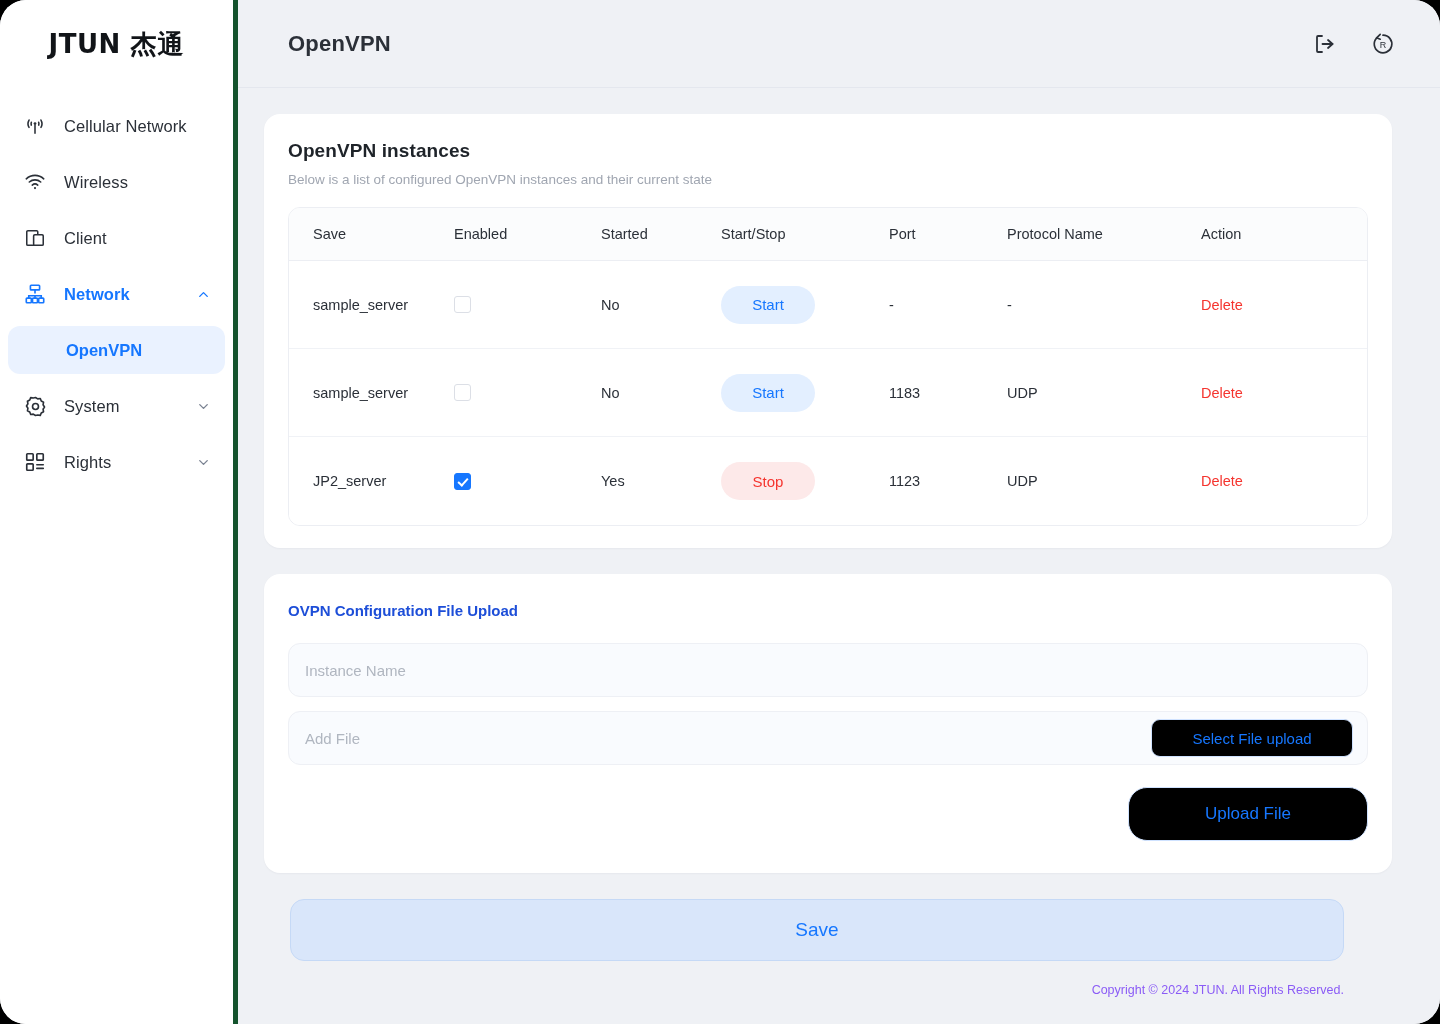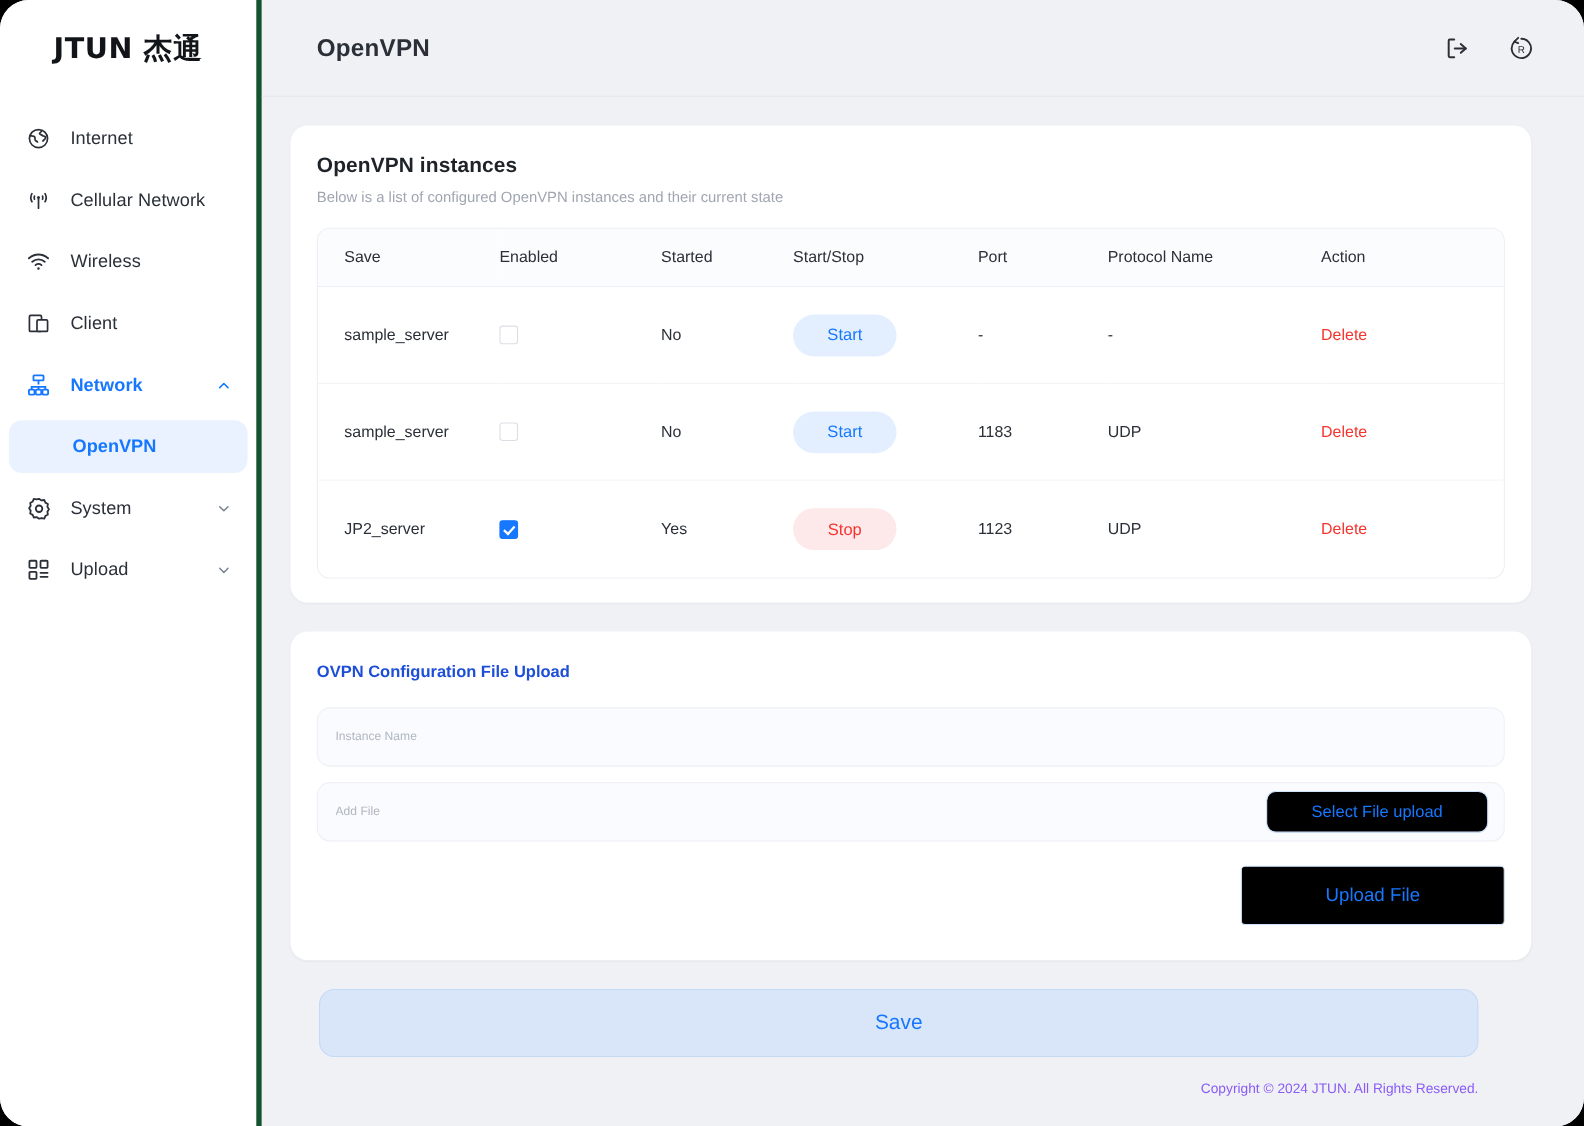--- a/index.html
+++ b/index.html
@@ -261,21 +261,21 @@
     border-radius: 12px;
     display: flex;
     align-items: center;
     padding: 0 14px 0 16px;
     margin-bottom: 14px;
   }
   .field input {
     border: none;
     outline: none;
     background: transparent;
-    font-size: 11px;
+    font-size: 15px;
     color: #2b3038;
     width: 100%;
     height: 100%;
     font-family: "Liberation Sans", sans-serif;
   }
   .field input::placeholder { color: #b0b6c0; }
 
   .btn-soft {
     background: #000000;
     color: #1677ff;
@@ -292,21 +292,21 @@
     flex: 0 0 auto;
     width: 202px;
     height: 38px;
     border-radius: 9px;
     margin-left: auto;
   }
   .upload-row { justify-content: flex-start; }
   .btn-upload-file {
     width: 240px;
     height: 54px;
-    border-radius: 4px;
+    border-radius: 19px;
     font-size: 17px;
     margin-left: auto;
     display: block;
     margin-top: 22px;
   }
 
   .save-btn {
     margin: 26px 48px 0 26px;
     height: 62px;
     width: calc(100% - 74px);
@@ -335,29 +335,20 @@
 
     <div class="logo-wrap">
       <span class="logo-text">
         <span>JTUN</span>
         <span class="cjk">杰通</span>
       </span>
     </div>
 
     <nav class="nav">
 
-      <div class="nav-item">
-        <span class="ico">
-          <svg width="22" height="22" viewBox="0 0 24 24" fill="none" stroke="currentColor" stroke-width="1.7">
-            <circle cx="12" cy="12" r="9"></circle>
-            <path d="M4 9c2 1 3 0 4 1s0 3 1 4 2 0 2 2M15 4c0 2-2 2-2 3s2 1 3 2 3 0 3 2-2 2-3 4"></path>
-          </svg>
-        </span>
-        <span class="lbl">Internet</span>
-      </div>
 
       <div class="nav-item">
         <span class="ico">
           <svg width="24" height="22" viewBox="0 0 24 24" fill="none" stroke="currentColor" stroke-width="1.7" stroke-linecap="round">
             <path d="M5.5 5.5a8 8 0 0 0 0 8M18.5 5.5a8 8 0 0 1 0 8"></path>
             <path d="M8 8a4 4 0 0 0 0 3M16 8a4 4 0 0 1 0 3"></path>
             <circle cx="12" cy="9.3" r="1.5" fill="currentColor" stroke="none"></circle>
             <path d="M12 11v9"></path>
           </svg>
         </span>
@@ -425,21 +416,21 @@
 
       <div class="nav-item">
         <span class="ico">
           <svg width="22" height="22" viewBox="0 0 24 24" fill="none" stroke="currentColor" stroke-width="1.8" stroke-linecap="round">
             <rect x="3" y="3" width="7" height="7" rx="0.8"></rect>
             <rect x="14" y="3" width="7" height="7" rx="0.8"></rect>
             <rect x="3" y="14" width="7" height="7" rx="0.8"></rect>
             <path d="M14 15h7M14 19h7"></path>
           </svg>
         </span>
-        <span class="lbl">Upload</span>
+        <span class="lbl">Rights</span>
         <span class="chev">
           <svg width="15" height="15" viewBox="0 0 24 24" fill="none" stroke="currentColor" stroke-width="2.2" stroke-linecap="round" stroke-linejoin="round">
             <polyline points="6 9 12 15 18 9"></polyline>
           </svg>
         </span>
       </div>
 
     </nav>
   </aside>
 

